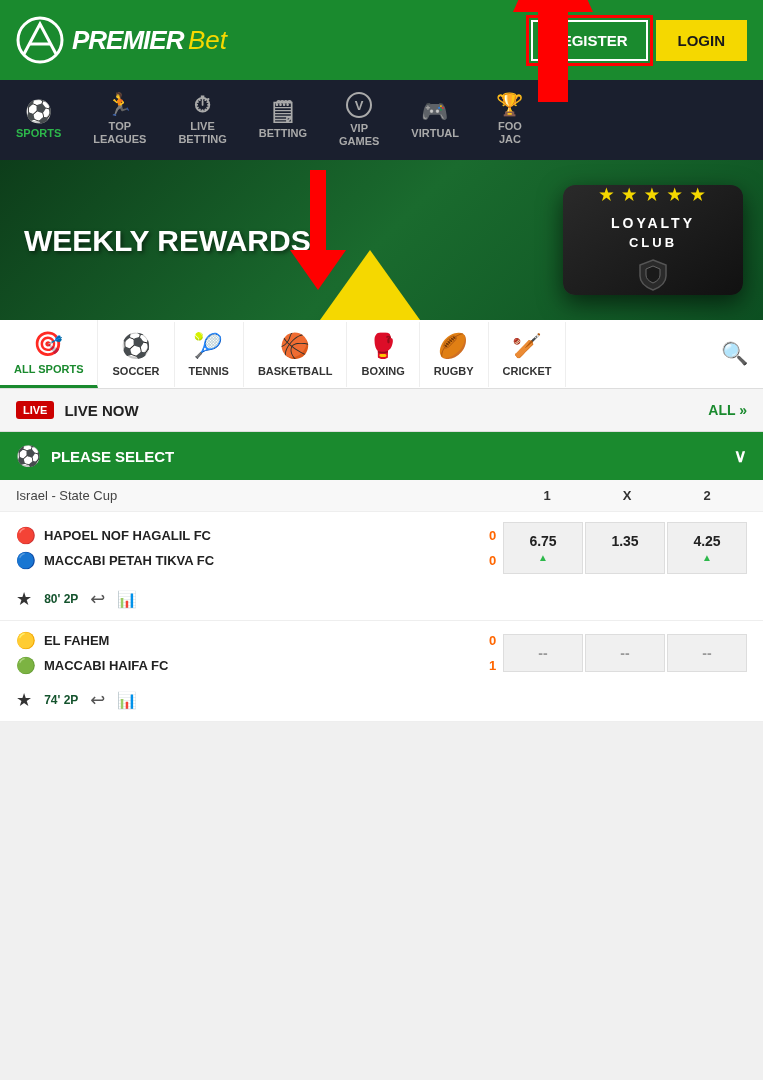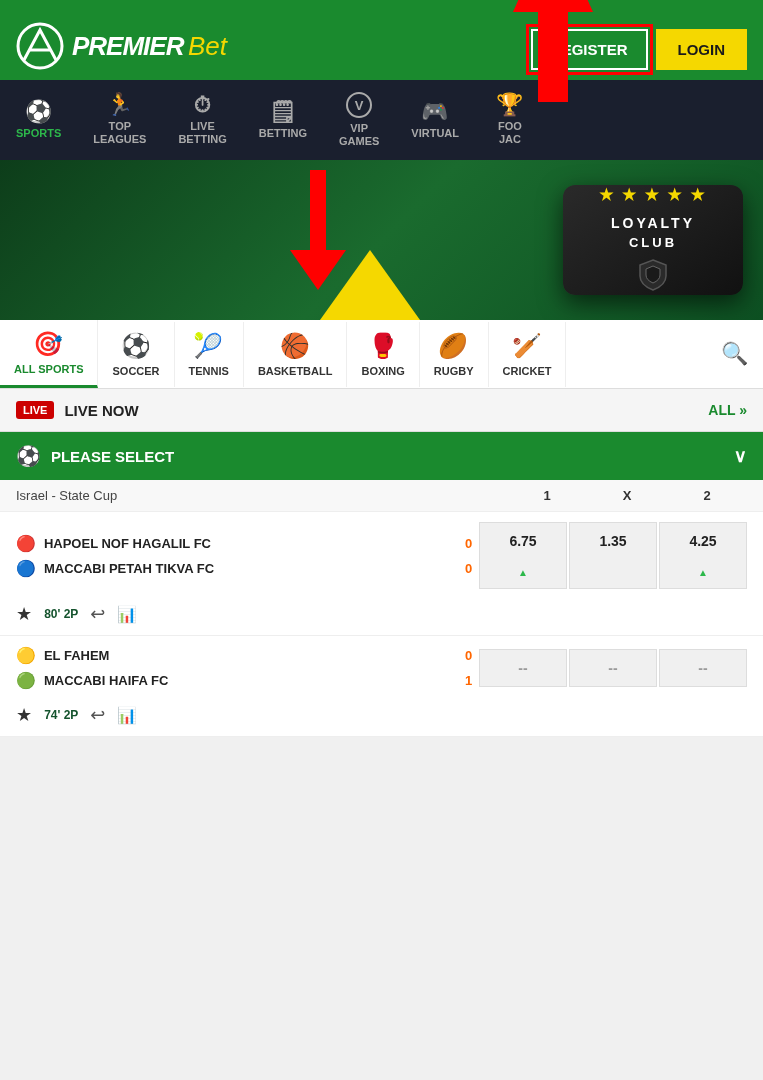--- a/index.html
+++ b/index.html
@@ -2,21 +2,21 @@
 <html><head>
   <meta charset="utf-8">
   <style>
     * { box-sizing: border-box; margin: 0; padding: 0; }
     body { font-family: Arial, sans-serif; background: #f0f0f0; width: 763px; overflow-x: hidden; }
 
     
     .header {
       background: #1a8a2e;
       display: flex;
-      align-items: flex-end;
+      align-items: center;
       justify-content: space-between;
       padding: 10px 16px;
       height: 80px;
     }
     .logo-area {
       display: flex;
       align-items: center;
       gap: 8px;
     }
     .logo-icon {
@@ -275,33 +275,33 @@
       align-items: center;
     }
     .match-teams-col {
       flex: 1;
     }
     .odds-col {
       display: flex;
       gap: 0;
     }
     .odd-btn {
-      width: 88px;
+      width: 80px;
       background: #f0f0f0;
       border: 1px solid #ddd;
       padding: 10px 6px;
       text-align: center;
       cursor: pointer;
       font-size: 14px;
       font-weight: 700;
       color: #222;
       display: flex;
       flex-direction: column;
       align-items: center;
-      gap: 18px;
+      gap: 3px;
       margin-left: 2px;
     }
     .odd-btn .arrow-up {
       color: #2db84b;
       font-size: 10px;
     }
     .odd-btn .dash {
       color: #999;
     }
     .match-meta {
@@ -377,20 +377,21 @@
     <span class="nav-label">VIRTUAL</span>
   </div>
   <div class="nav-item">
     <span class="nav-icon">🏆</span>
     <span class="nav-label">FOO<br>JAC</span>
   </div>
 </nav>
 
 <div class="banner">
   <div class="banner-text">
+    <div class="banner-title">WEEKLY REWARDS</div>
   </div>
 
   <div style="position:absolute;bottom:0;left:42%;width:0;height:0;border-left:50px solid transparent;border-right:50px solid transparent;border-bottom:70px solid #f5d800;z-index:1;"></div>
 
   <div style="position:absolute;bottom:30px;left:38%;z-index:3;">
     <div style="width:16px;height:80px;background:red;margin:0 auto;"></div>
     <div style="width:0;height:0;border-left:28px solid transparent;border-right:28px solid transparent;border-top:40px solid red;margin:0 auto;"></div>
   </div>
   <div class="banner-card">
     <div class="loyalty-text">

